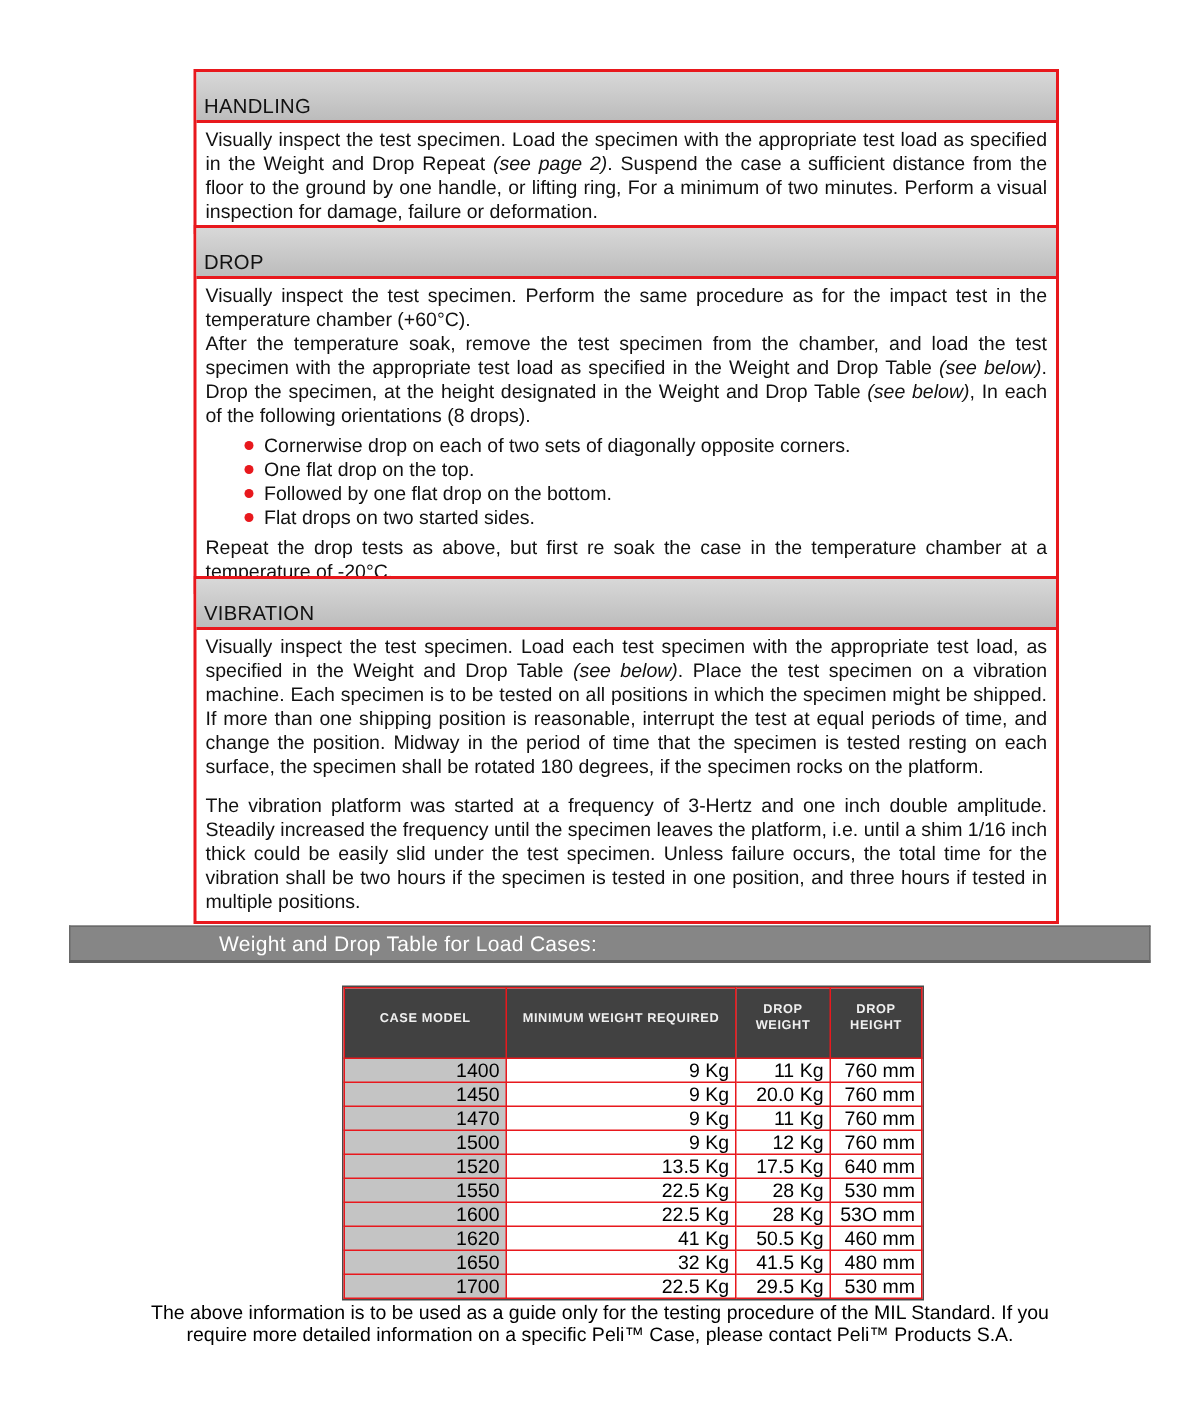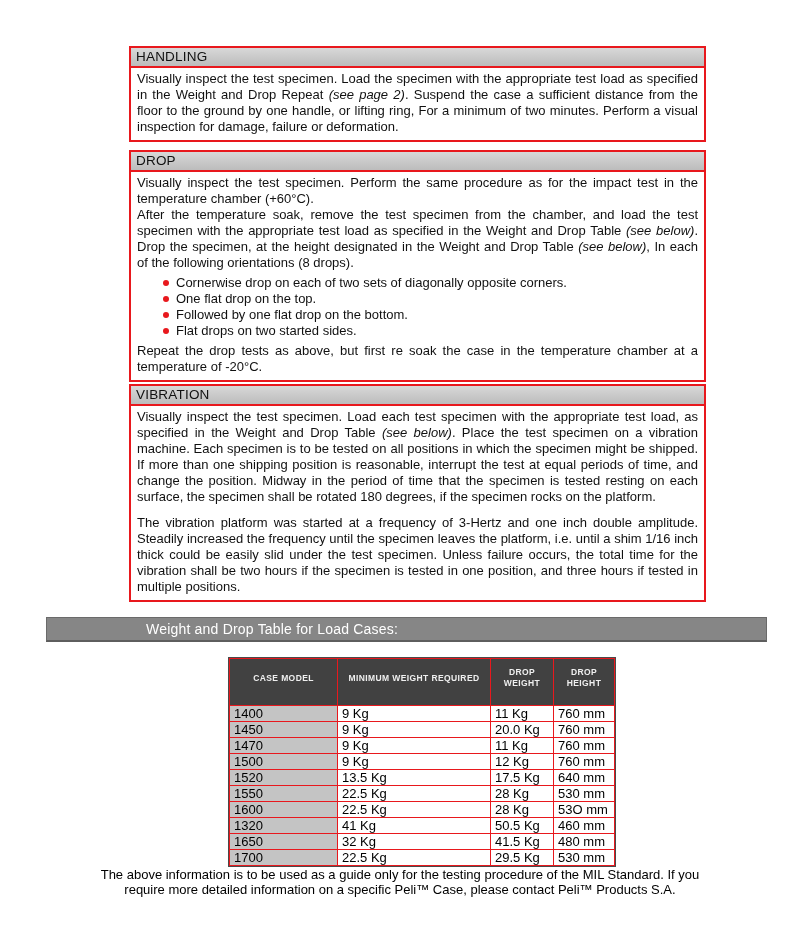--- a/index.html
+++ b/index.html
@@ -16,21 +16,21 @@
   .page{position:relative;width:800px;height:941px;background:#fff;overflow:hidden;}
 
   
   .box{position:absolute;left:129px;width:577px;border:2px solid var(--red);box-sizing:border-box;background:#fff;}
   #sec-handling{top:46px;}
   #sec-drop{top:150px;}
   #sec-vibration{top:384px;}
   .box-header{
     background:linear-gradient(var(--hdr-grad-top),var(--hdr-grad-bot));
     border-bottom:2px solid var(--red);
-    padding:1px 5px 2px 5px;
+    padding:15px 5px 2px 5px;
     font-size:13.5px;
     letter-spacing:.2px;
   }
   .box-body{padding:3px 6px 5px 6px;font-size:13px;line-height:16px;text-align:justify;}
   .box-body p{margin:0;}
   .box-body p.gap-top{margin-top:10px;}
   .box-body i{font-style:italic;}
 
   ul.bullets{list-style:none;margin:4px 0 4px 0;padding:0 0 0 26px;}
   ul.bullets li{position:relative;padding-left:13px;line-height:16px;text-align:left;}
@@ -52,21 +52,21 @@
     font-size:13px;background:#fff;
   }
   table.drop-table th{
     background:var(--th-bg);color:#efefef;
     font-size:8.5px;font-weight:bold;letter-spacing:.4px;
     white-space:pre-line;text-align:center;vertical-align:middle;
     height:38px;line-height:11px;padding:0 4px 8px 4px;
     border:1px solid var(--red);
   }
   table.drop-table td{
-    height:15px;padding:0 4px;text-align:left;line-height:15px;
+    height:15px;padding:0 4px;text-align:right;line-height:15px;
     border:1px solid var(--red);color:#000;
   }
   table.drop-table td.model{background:var(--model-bg);}
   .col-model{width:99px;}
   .col-weight{width:144px;}
   .col-dw{width:54px;}
   .col-dh{width:52px;}
 
   
   .footer{position:absolute;top:867px;left:0;width:800px;text-align:center;font-size:13px;line-height:15px;color:#000;text-decoration:underline;}
@@ -165,21 +165,21 @@
           <td>28 Kg</td>
           <td>530 mm</td>
         </tr>
         <tr>
           <td class="model">1600</td>
           <td>22.5 Kg</td>
           <td>28 Kg</td>
           <td>53O mm</td>
         </tr>
         <tr>
-          <td class="model">1320</td>
+          <td class="model">1620</td>
           <td>41 Kg</td>
           <td>50.5 Kg</td>
           <td>460 mm</td>
         </tr>
         <tr>
           <td class="model">1650</td>
           <td>32 Kg</td>
           <td>41.5 Kg</td>
           <td>480 mm</td>
         </tr>

